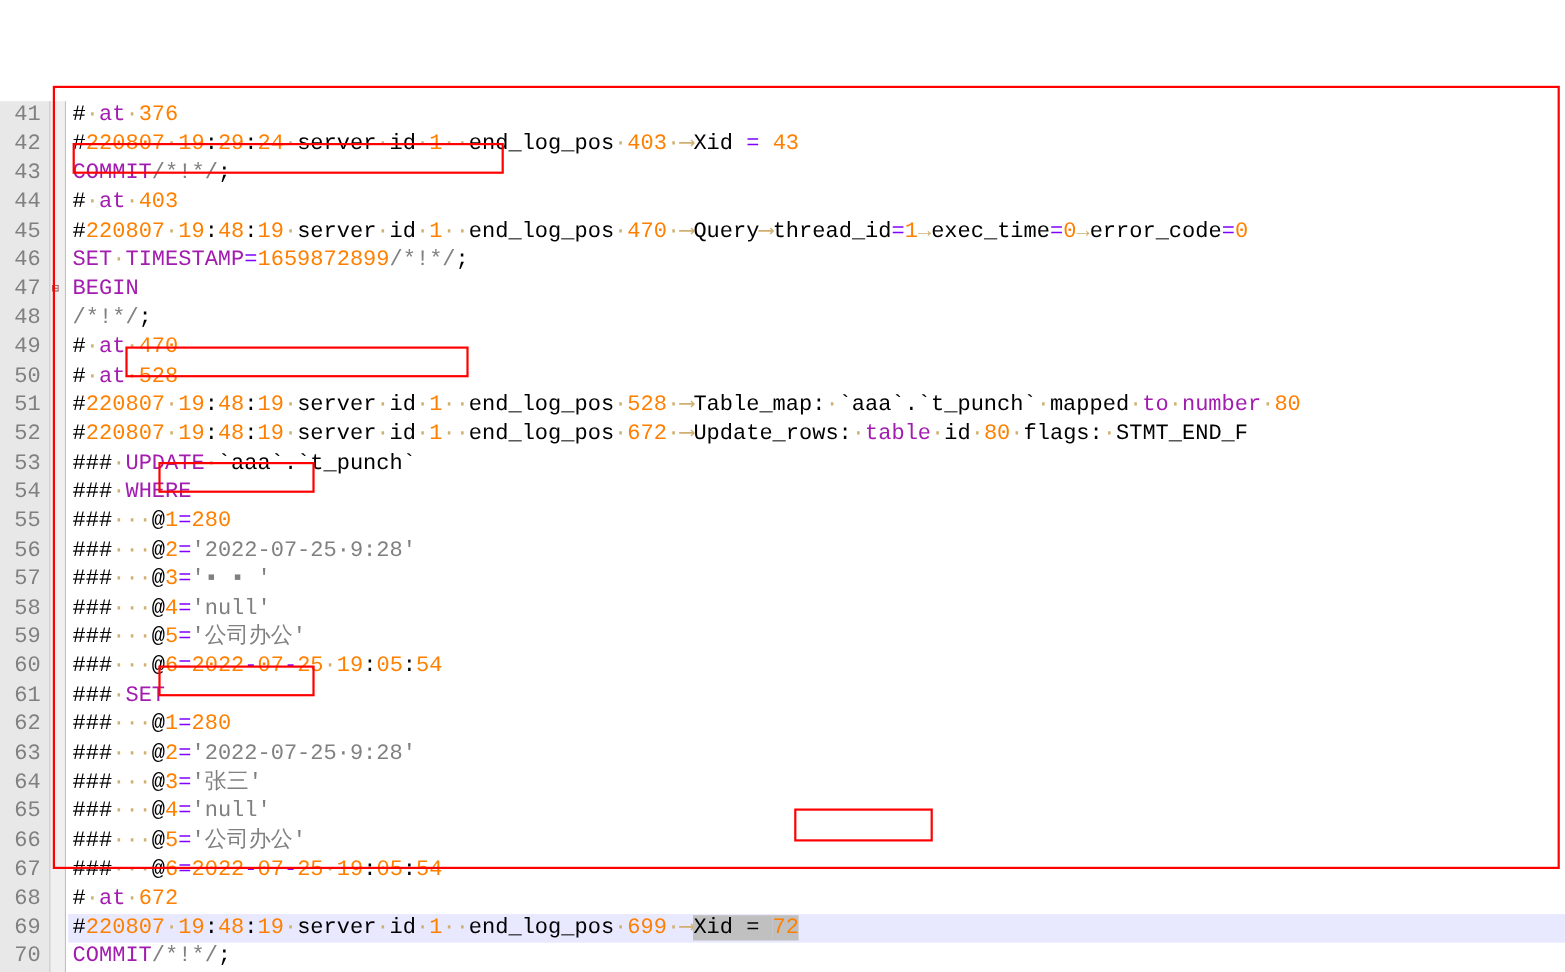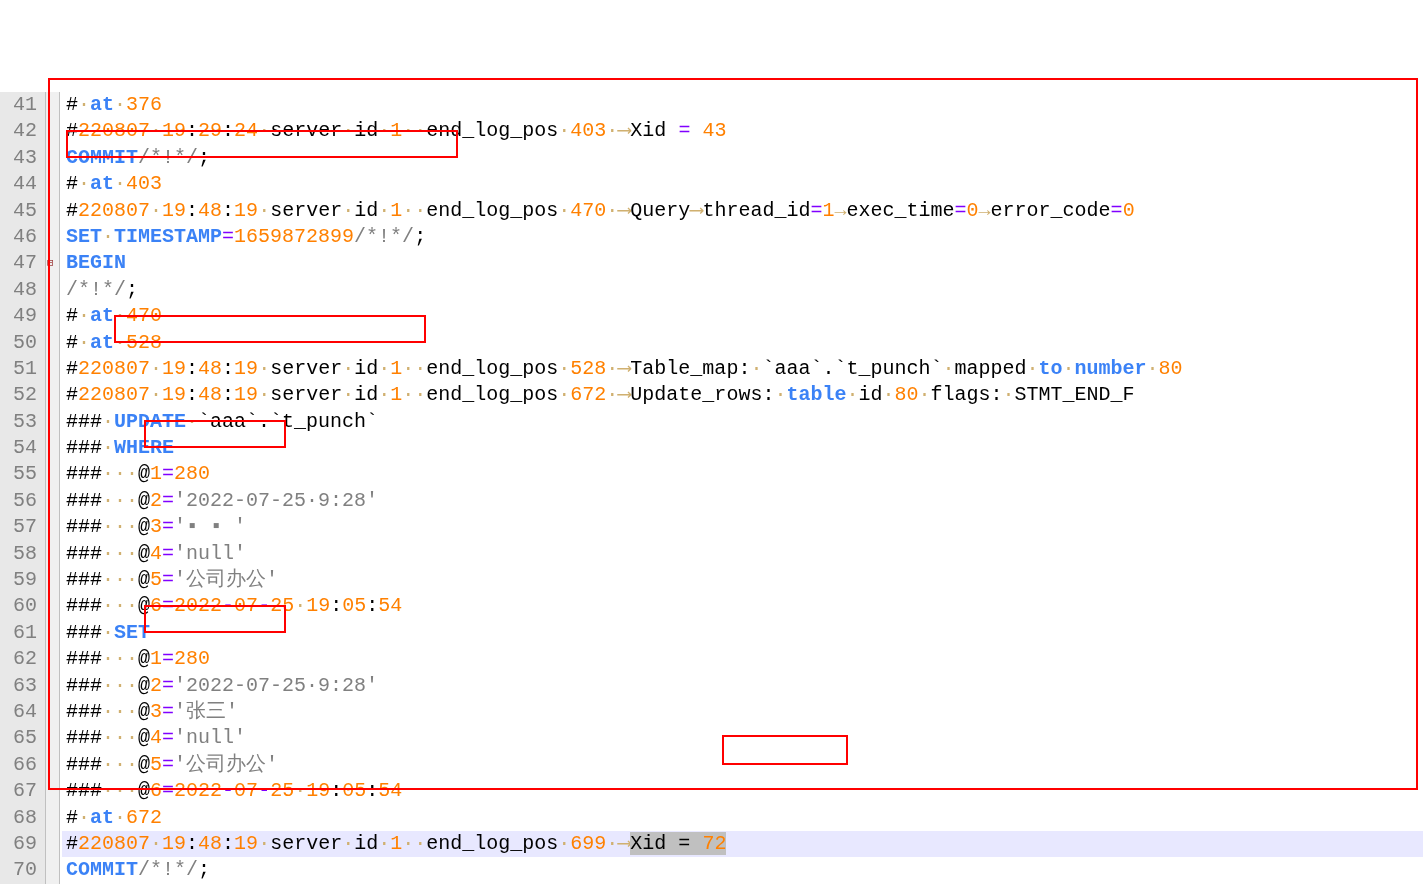--- a/index.html
+++ b/index.html
@@ -49,21 +49,21 @@
   .codeline {
     height: 26.4px;
     line-height: 26.4px;
     padding-left: 4px;
     position: relative;
   }
   .hl-line {
     background: #e8e8ff;
   }
   
-  .k  { color: #3b82f6; font-weight: bold; }   
+  .k  { color: #a21caf; font-weight: normal; }   
   .s  { color: #808080; }                      
   .n  { color: #ff8000; }                      
   .op { color: #8000ff; }                      
   .p  { color: #000000; }                      
   .ws { color: #d0b070; }                      
   .sel { background: #c0c0c0; }                
   
   .redbox {
     position: absolute;
     border: 2px solid #ff0000;

